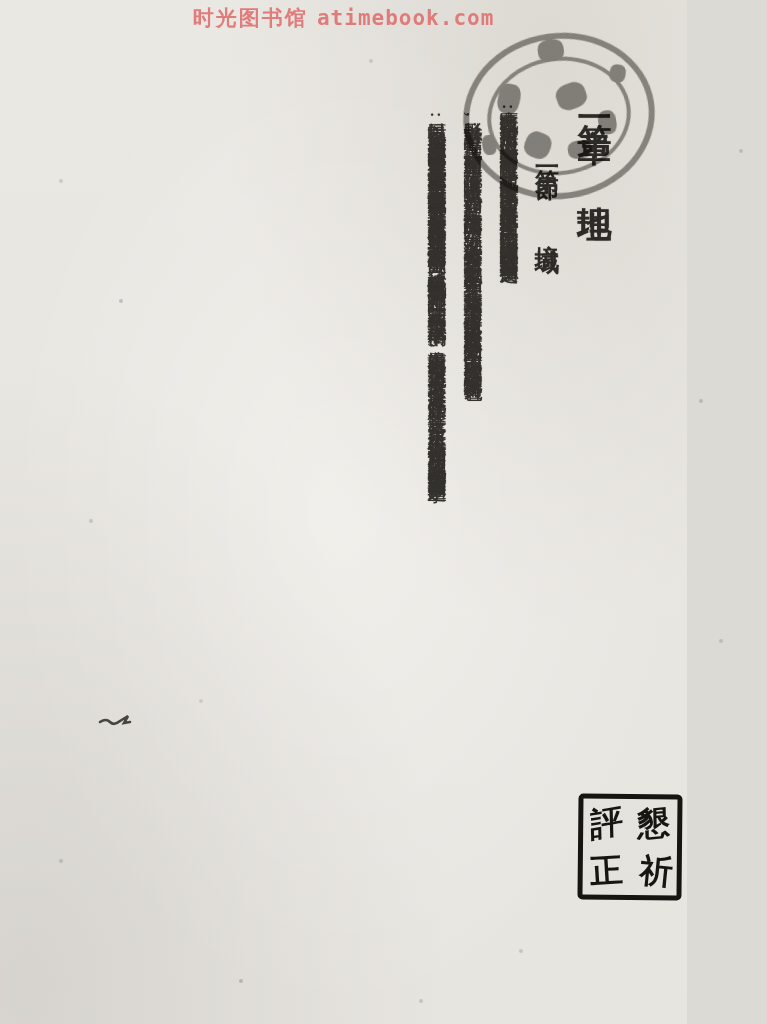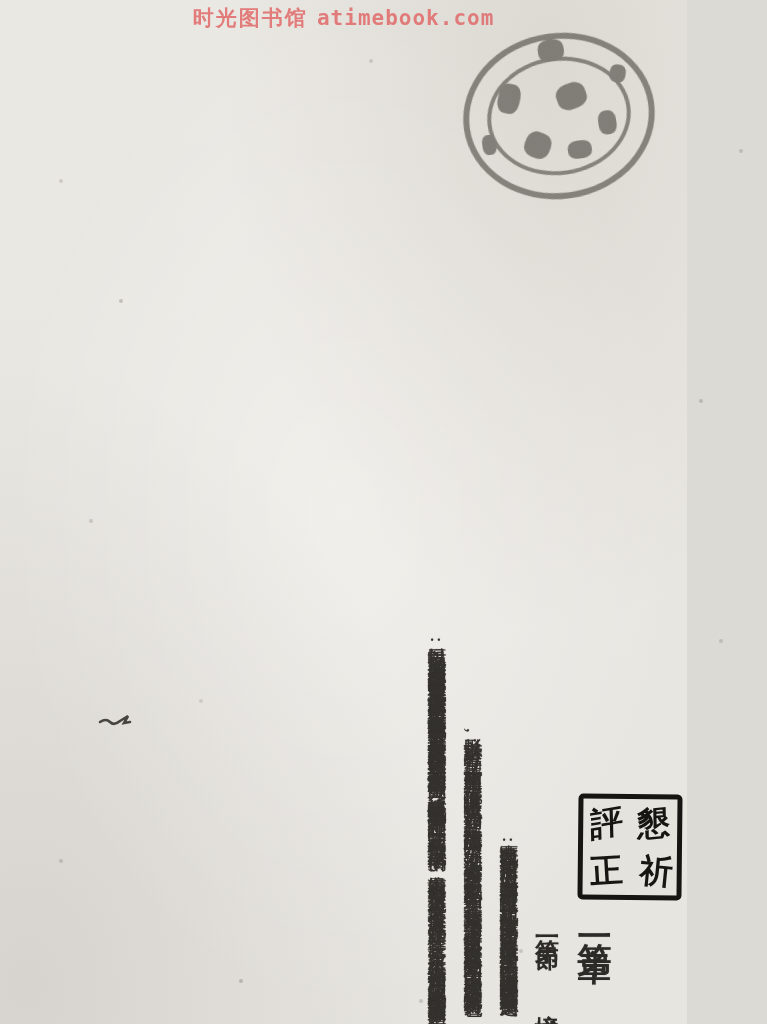--- a/index.html
+++ b/index.html
@@ -8,21 +8,20 @@
     font-family:"Liberation Serif","DejaVu Serif",serif;
     background:#dcdad5;
   }
   .page{
     position:relative;width:687px;height:1024px;
     background:
       radial-gradient(ellipse at 80% 6%, rgba(120,110,95,.12), transparent 42%),
       radial-gradient(ellipse at 4% 96%, rgba(110,105,95,.14), transparent 45%),
       radial-gradient(ellipse at 50% 50%, rgba(255,255,252,.35), transparent 70%),
       linear-gradient(#eae8e3,#e7e5e0);
-    text-align: right;
   }
   
   .watermark{
     position:absolute;top:4px;left:50%;transform:translateX(-50%);
     white-space:nowrap;color:#e06a6a;opacity:.85;
     font-family:"DejaVu Sans",sans-serif;font-weight:bold;
     font-size:21px;letter-spacing:2px;
   }
   .watermark .url{font-family:"DejaVu Sans Mono",monospace;letter-spacing:1px;}
   

